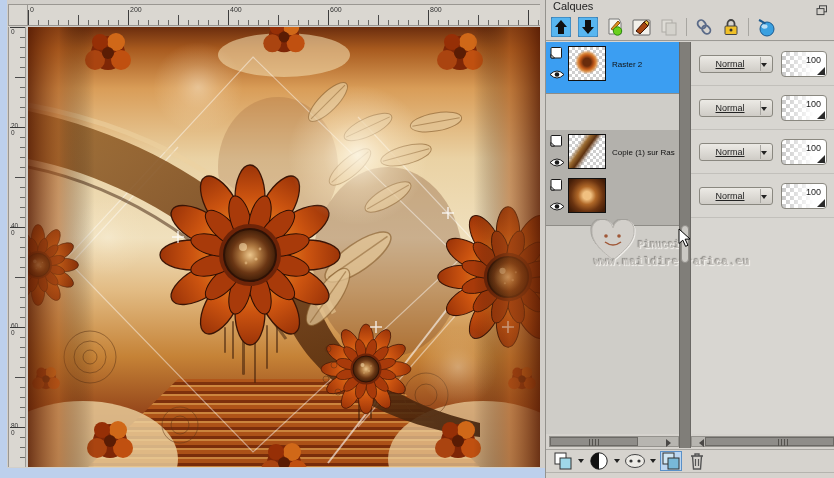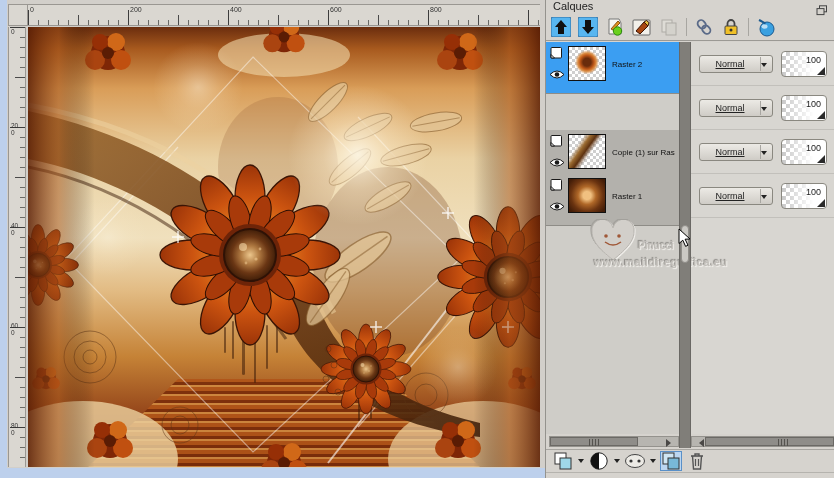--- a/index.html
+++ b/index.html
@@ -89,21 +89,21 @@
       border-radius:4px;box-sizing:border-box;
       background:
         linear-gradient(to right,rgba(255,255,255,0) 0,#fff 72%),
         conic-gradient(#c8c8c8 25%,#fff 0 50%,#c8c8c8 0 75%,#fff 0) 0 0/8px 8px;}
   .opv{position:absolute;right:5px;top:3px;font-size:9px;color:#222;}
   .opc{position:absolute;right:1px;bottom:1px;width:0;height:0;
       border-left:8px solid transparent;border-bottom:8px solid #2a2a2a;}
 
   
   .wm{position:absolute;z-index:4;color:#c2bfba;
-      text-shadow:1px 1px 1px #f4f2ee,-1px -1px 1px #8a8884;}
+      text-shadow:1px 1px 1px #f4f2ee,-1px -1px 1px #8a8884;font-family:Liberation Mono, monospace;}
   .wm-name{left:92px;top:240px;font-size:10px;font-weight:bold;}
   .wm-url{left:48px;top:256px;font-size:11px;font-weight:bold;letter-spacing:.5px;}
   .wm-heart{position:absolute;left:44px;top:220px;z-index:4;
       filter:drop-shadow(1px 1px 0 #f0eeea) drop-shadow(-1px -1px 0 #a2a09b);}
 
   
   .hsb{position:absolute;top:436px;height:11px;background:#b7b5b0;border:1px solid #94928d;
       box-sizing:border-box;}
   .hsb-l{left:3px;width:130px;}
   .hsb-r{left:145px;width:144px;}
@@ -452,21 +452,20 @@
               <path d="M2 12 L2 8.5 L5.5 12 Z" fill="#fff" stroke="#1a1a1a"></path>
             </svg>
         </span>
         <span class="mini" style="top:24px">
           <svg width="16" height="11" viewBox="0 0 16 11">
               <path d="M1 5.5 Q8 -1.5 15 5.5 Q8 12.5 1 5.5 Z" fill="#fff" stroke="#1a1a1a"></path>
               <circle cx="8" cy="5.5" r="2.3" fill="#1a1a1a"></circle>
             </svg>
         </span>
         <div class="thumb t4"></div>
-        <span class="lname">Raster 1</span>
       </div>
     </div>
 
     <div class="splitter">
       <div class="split-thumb"></div>
     </div>
 
     <div class="ctrl-region">
       <div class="ctrl-row" style="top:0">
         <div class="blend">

